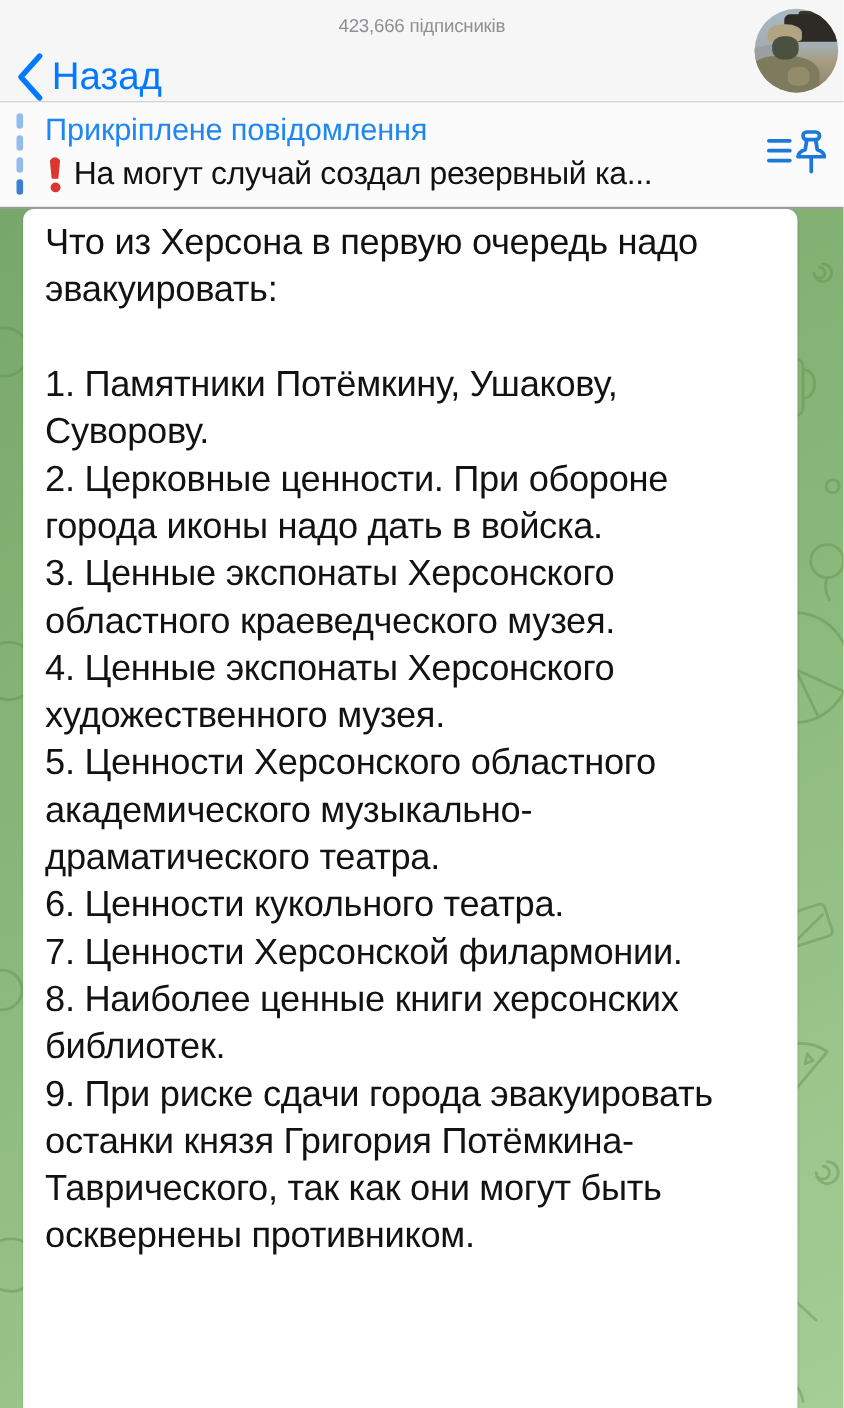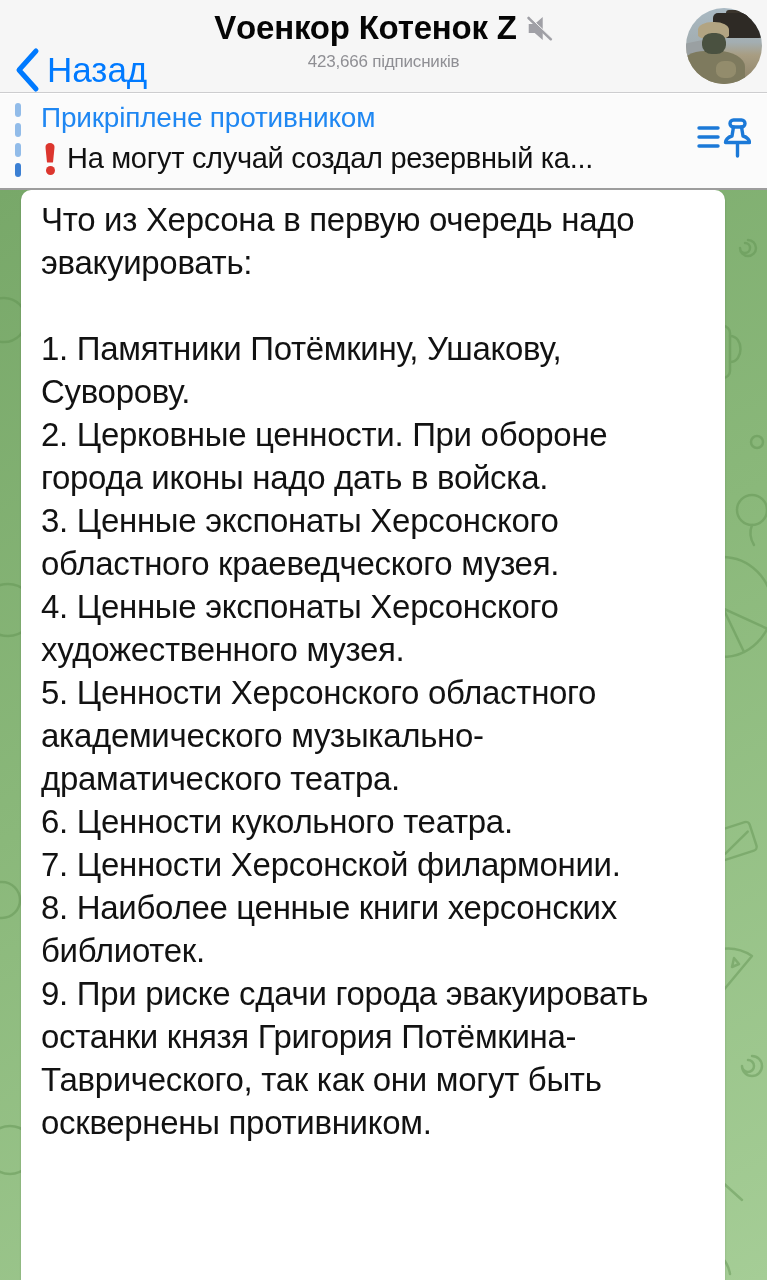--- a/index.html
+++ b/index.html
@@ -71,28 +71,20 @@
 <div class="stage">
 
   <div class="navbar">
     <div class="back">
       <svg width="26" height="46" viewBox="0 0 26 46">
         <polyline points="22,4 5,23 22,42" fill="none" stroke="#007aff" stroke-width="5" stroke-linecap="round" stroke-linejoin="round"></polyline>
       </svg>
       <span class="back-label">Назад</span>
     </div>
     <div class="titles">
-      <div class="title-row">
-        <span class="channel-title">Vоенкор Котенок Z</span>
-        <svg width="27" height="27" viewBox="0 0 27 27">
-          <path d="M3 9 v9 h6 l8 7 V2 L9 9 Z" fill="#a0a0a6"></path>
-          <line x1="3" y1="3" x2="25" y2="24" stroke="#a0a0a6" stroke-width="3" stroke-linecap="round"></line>
-          <line x1="3" y1="3" x2="25" y2="24" stroke="#f6f6f6" stroke-width="1" stroke-linecap="round" transform="translate(1,-1)"></line>
-        </svg>
-      </div>
       <div class="subtitle">423,666 підписників</div>
     </div>
     <div class="avatar">
       <div class="av-vehicle2"></div>
       <div class="av-vehicle"></div>
       <div class="av-road"></div>
       <div class="av-body"></div>
       <div class="av-patch"></div>
       <div class="av-cap"></div>
       <div class="av-mask"></div>
@@ -100,21 +92,21 @@
   </div>
 
   <div class="pinned">
     <div class="pin-ind">
       <i></i>
         <i></i>
         <i></i>
         <i class="active"></i>
     </div>
     <div class="pin-texts">
-      <div class="pin-label">Прикріплене противником</div>
+      <div class="pin-label">Прикріплене повідомлення</div>
       <div class="pin-msg">
         <span class="exc">
             <i class="bar"></i>
             <i class="dot"></i>
           </span>
         <span>На могут случай создал резервный ка...</span>
       </div>
     </div>
     <div class="pin-list-btn">
       <svg width="54" height="48" viewBox="0 0 54 48">

